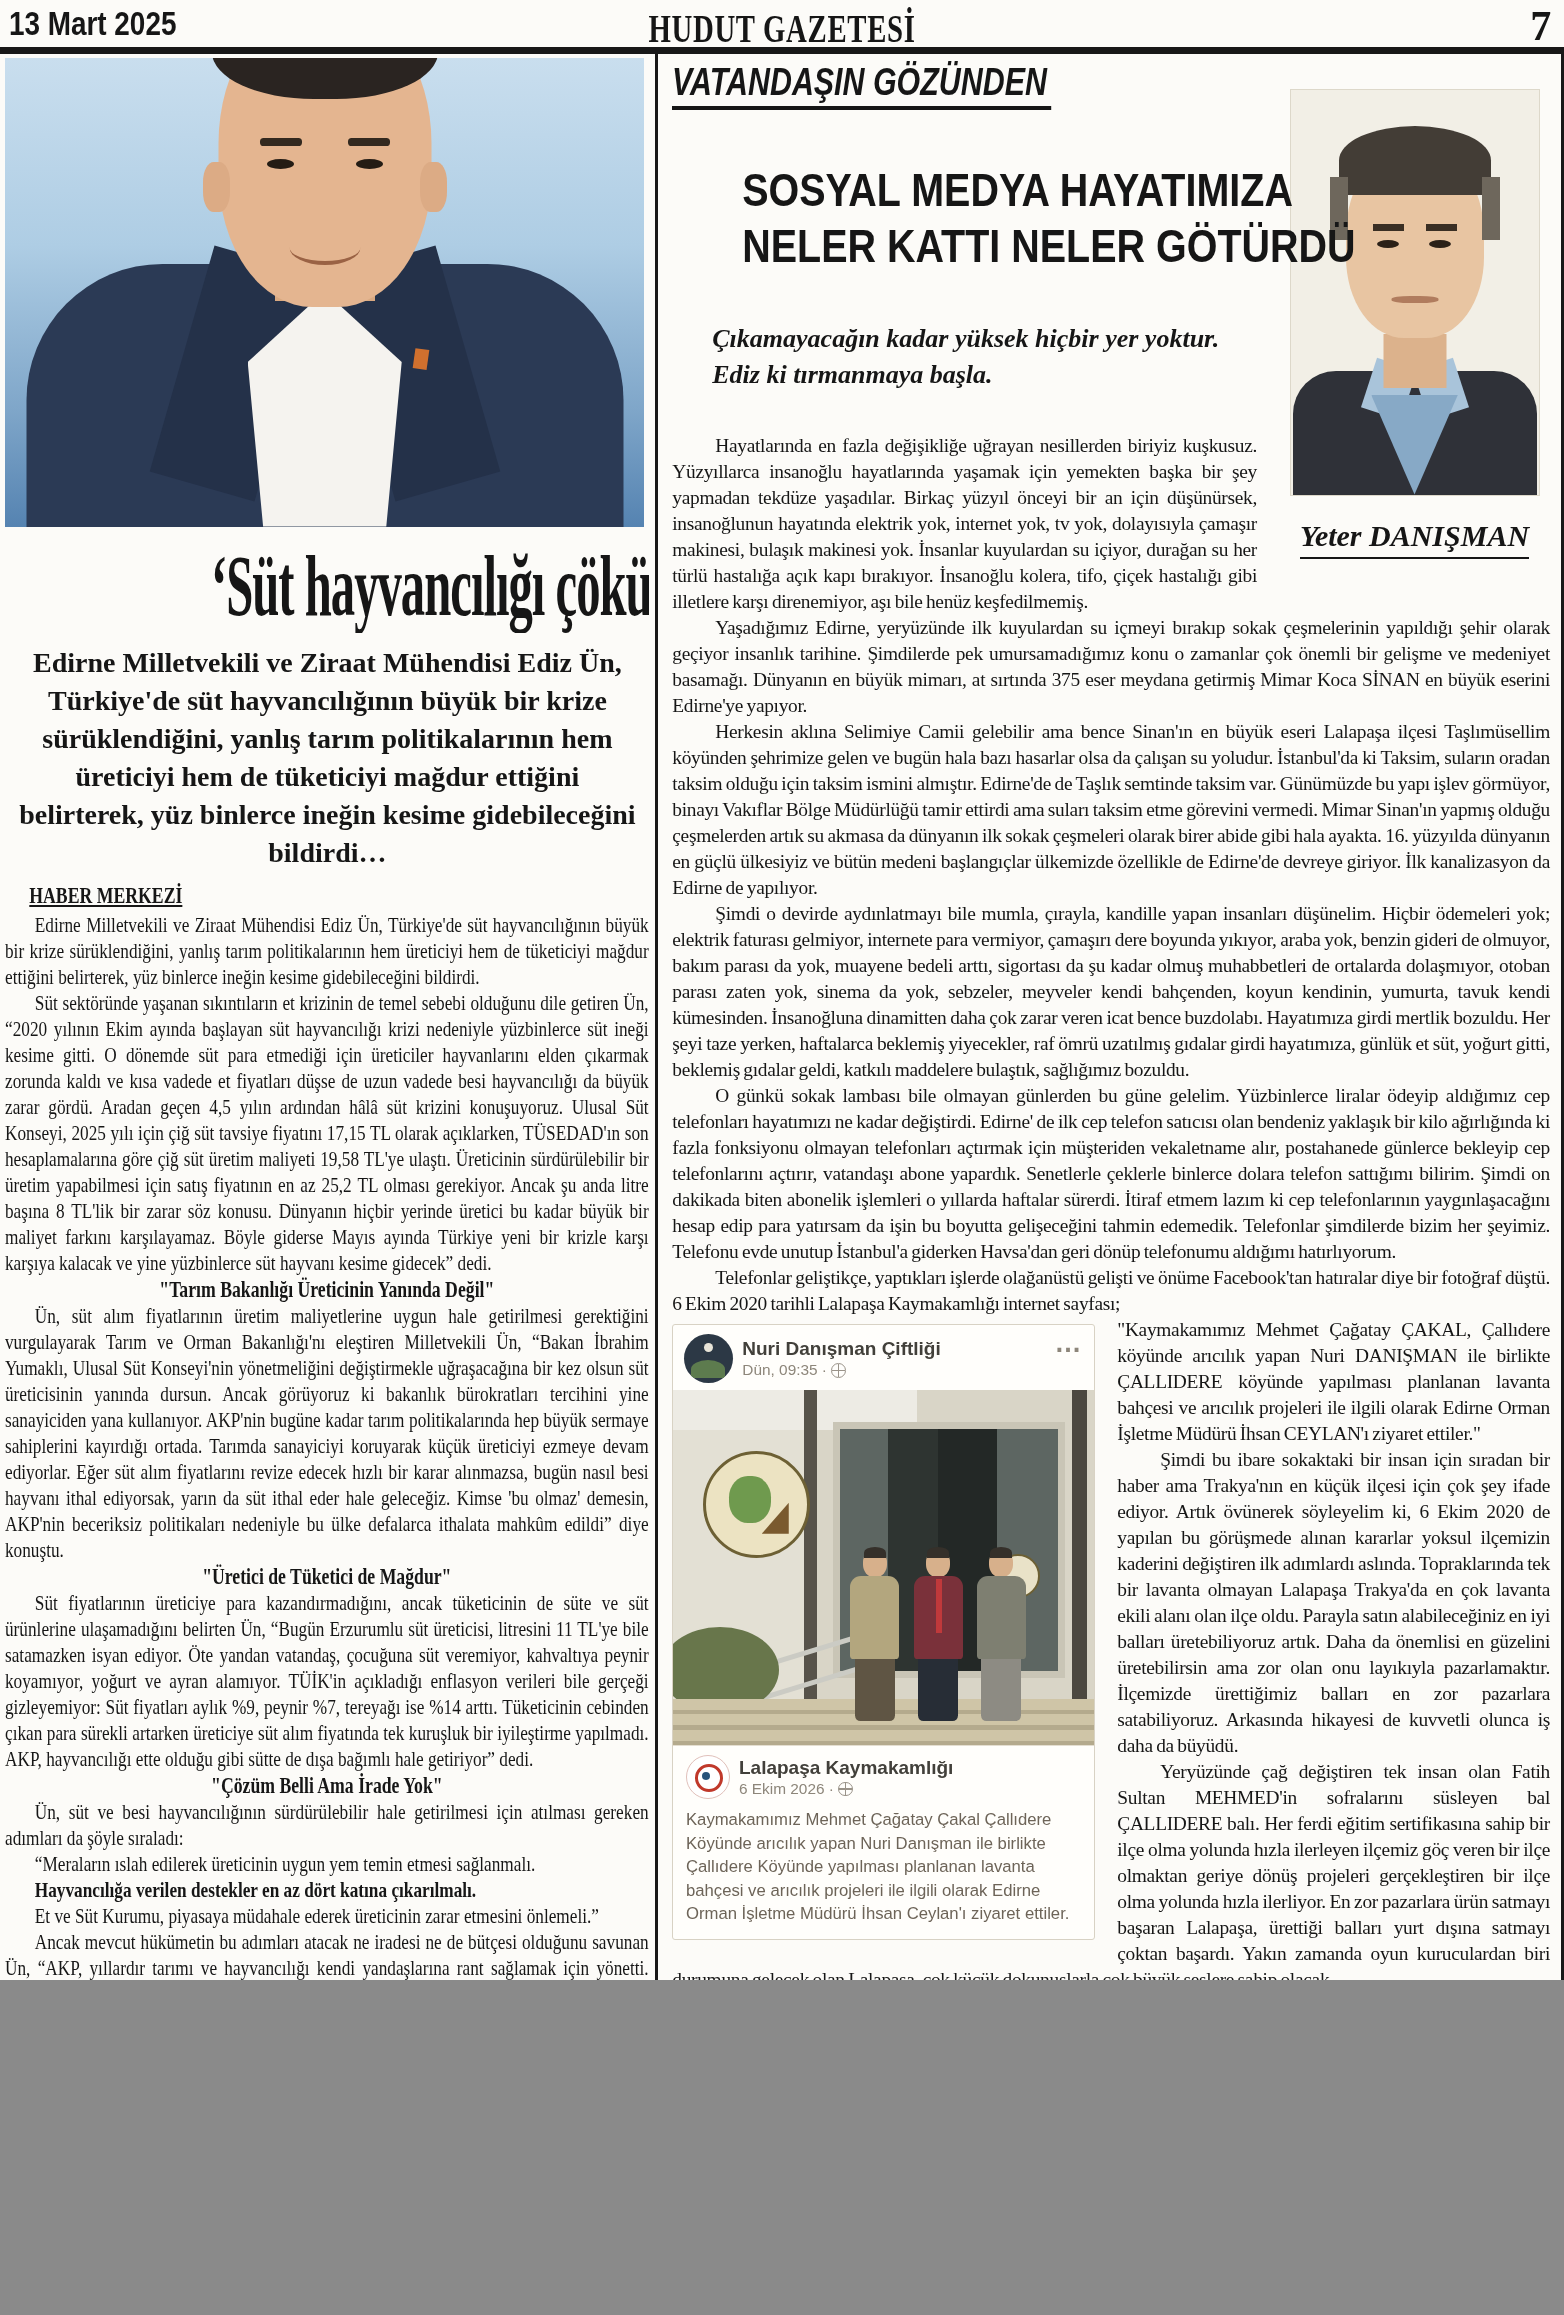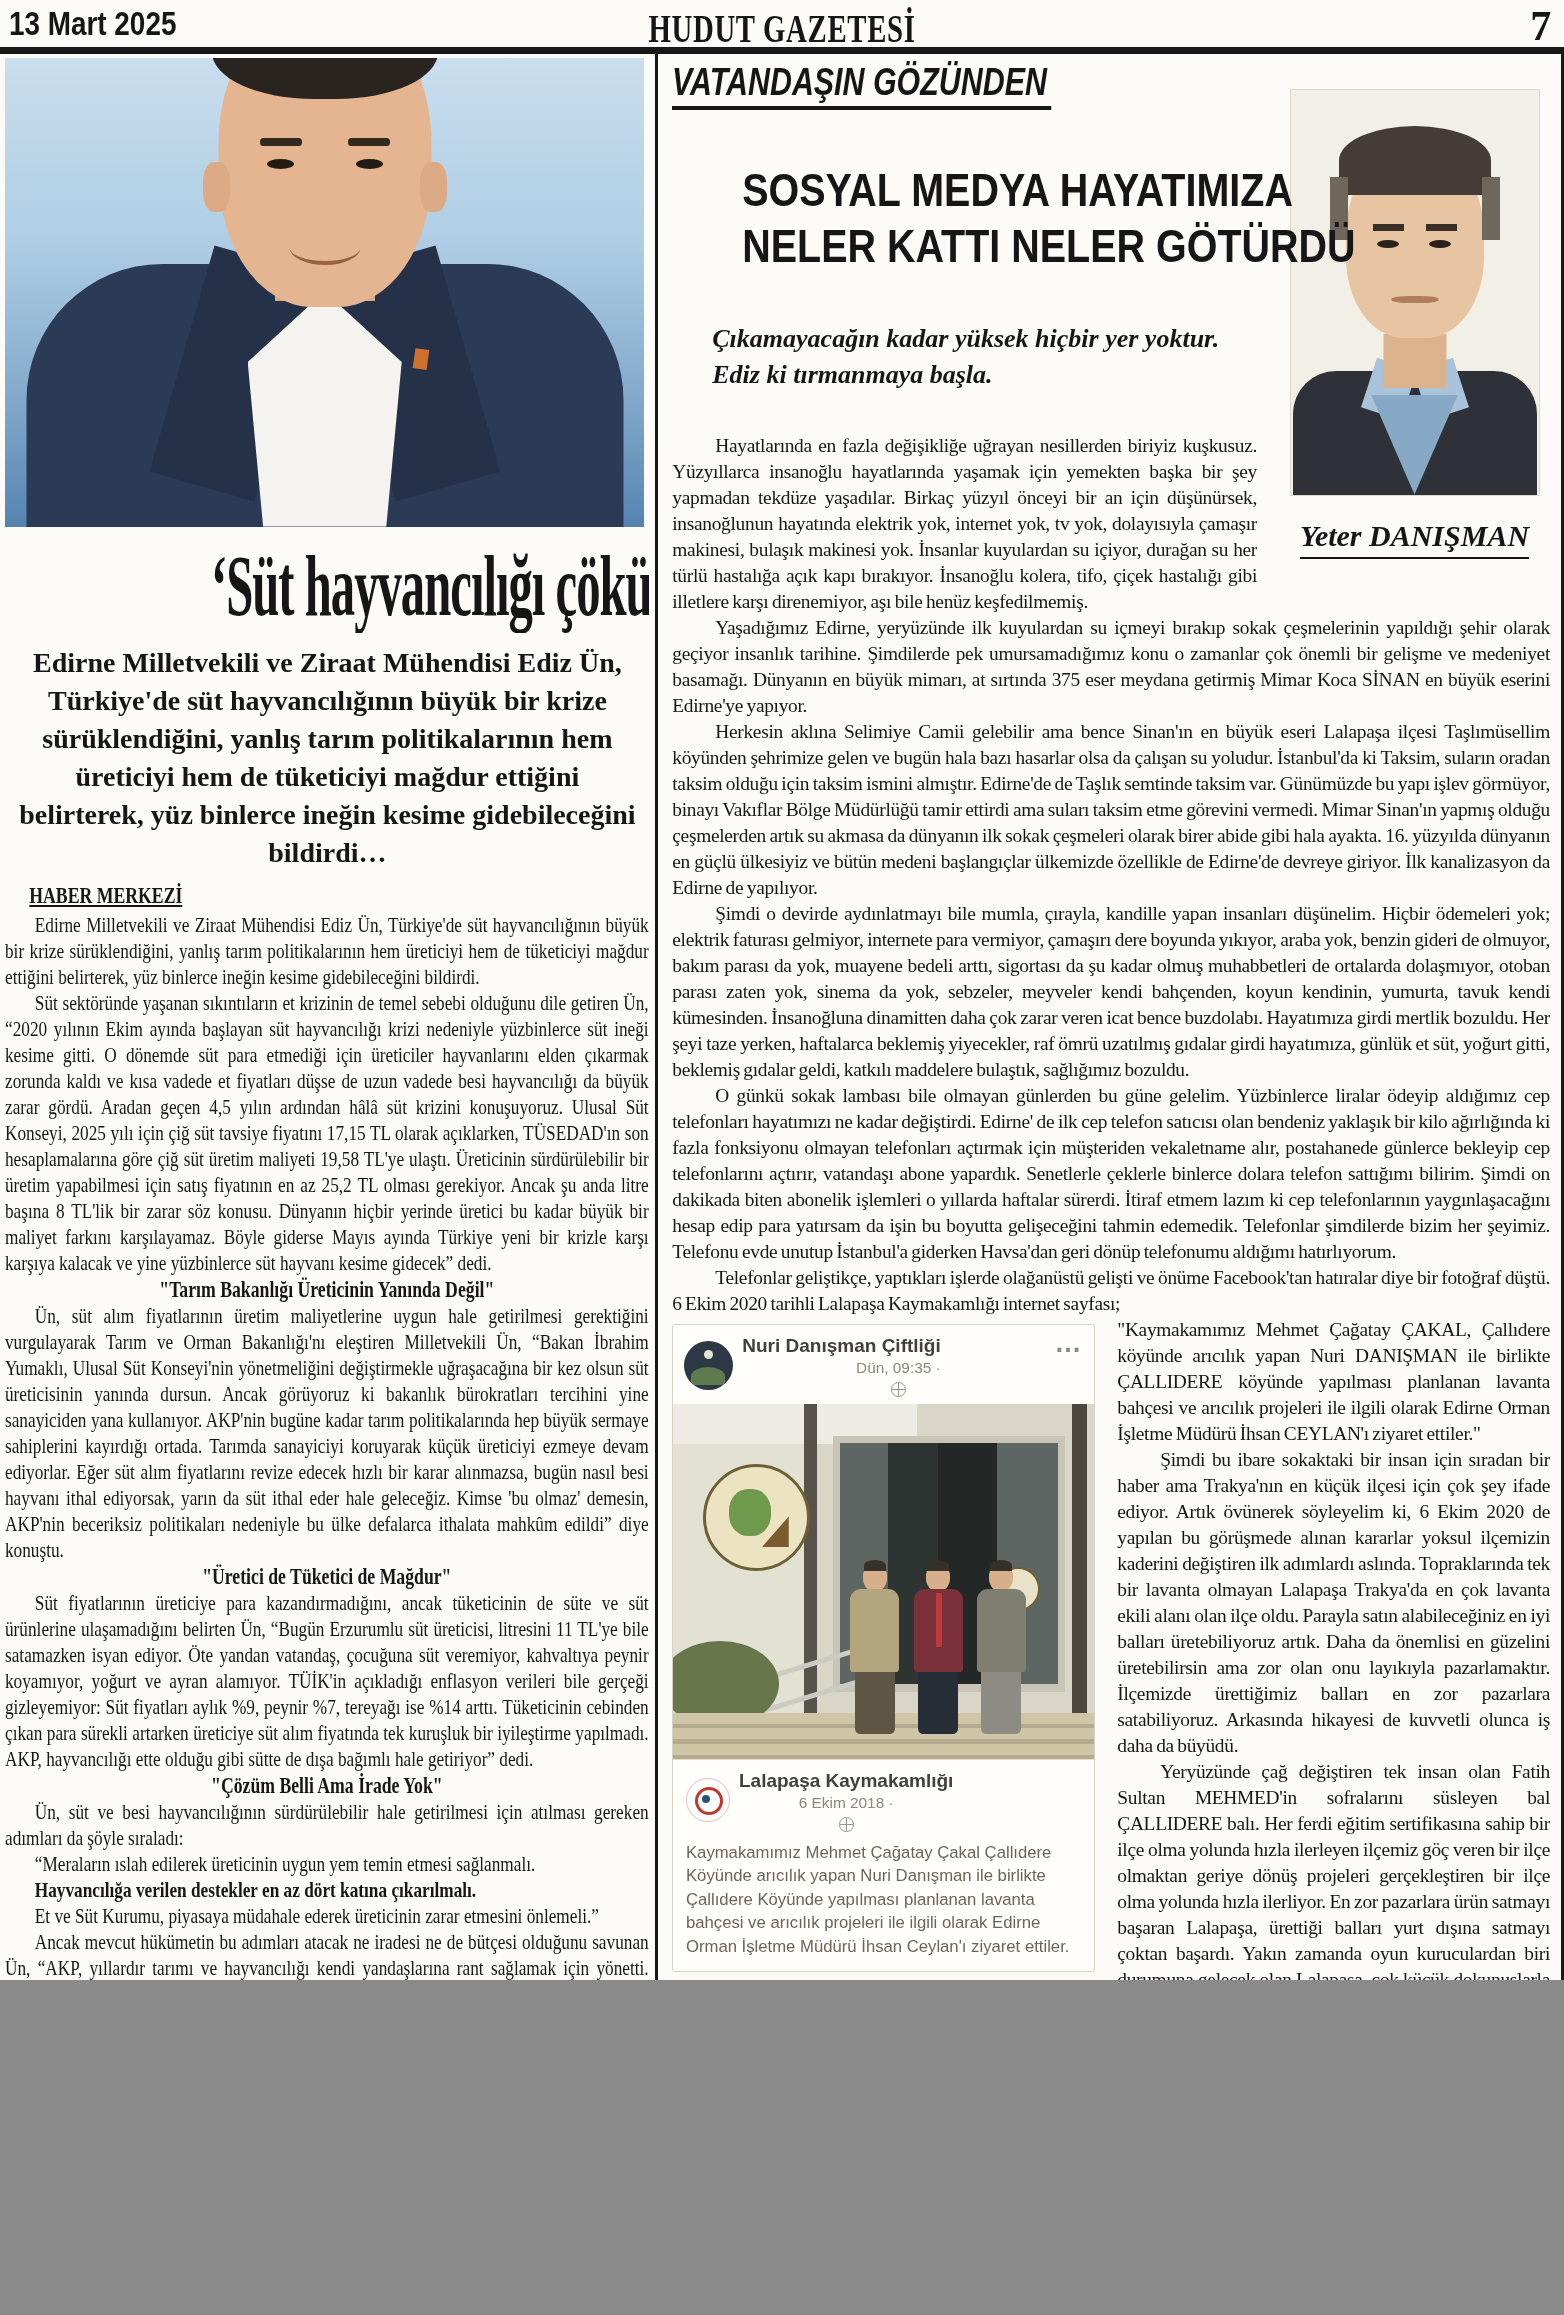--- a/index.html
+++ b/index.html
@@ -98,21 +98,21 @@
 
   
   .fb-embed{float:left;width:421px;margin:7.2px 22px 9px 0;border:1.8px solid #d8d2c4;border-radius:3px;
       background:#fffefb;overflow:hidden;font-family:"Liberation Sans",sans-serif;}
   .fb-header{display:flex;align-items:center;padding:9px 11px 7.2px;}
   .fb-avatar{width:49px;height:49px;border-radius:50%;background:#2c3845;position:relative;overflow:hidden;flex:none;}
   .fb-avatar i{position:absolute;bottom:5.4px;left:7.2px;width:34px;height:18px;background:#5d7b4e;border-radius:50% 50% 0 0;}
   .fb-avatar b{position:absolute;top:9px;left:20px;width:9px;height:9px;background:#e8e4d8;border-radius:50%;}
   .fb-head-text{margin-left:9px;flex:1;}
   .fb-page-name{font-weight:bold;font-size:19px;color:#42403a;line-height:23.5px;}
-  .fb-time{font-size:15.4px;color:#8d867a;line-height:20px;display:flex;align-items:center;gap:4.5px;flex-direction:column;}
+  .fb-time{font-size:15.4px;color:#8d867a;line-height:20px;display:flex;align-items:center;gap:4.5px;}
   .globe{display:inline-block;width:12.7px;height:12.7px;border:1.4px solid #9a9389;border-radius:50%;
       background:linear-gradient(90deg,transparent 44%,#9a9389 44% 56%,transparent 56%),
                  linear-gradient(0deg,transparent 44%,#9a9389 44% 56%,transparent 56%);}
   .fb-more{color:#8d867a;font-size:27px;font-weight:bold;letter-spacing:1.8px;line-height:18px;align-self:flex-start;}
   .fb-photo{position:relative;width:100%;height:355px;background:#d9d5c7;overflow:hidden;}
   .bp-sky{position:absolute;top:0;left:0;width:58%;height:40px;background:#edebe4;}
   .bp-wallL{position:absolute;top:0;left:0;width:31%;height:100%;background:#e3e0d4;}
   .bp-pil1{position:absolute;top:0;left:31%;width:13.6px;height:100%;background:#57534a;}
   .bp-pil2{position:absolute;top:0;right:7.2px;width:15.4px;height:100%;background:#4c4840;}
   .bp-frame{position:absolute;top:9%;left:38%;right:7%;height:72%;background:#c9c5b6;}
@@ -307,21 +307,21 @@
 
           <div class="fb-shared">
             <div class="fb-shared-header">
               <div class="gov-logo">
                   <i></i>
                   <b></b>
                 </div>
               <div>
                 <div class="fb-page-name">Lalapaşa Kaymakamlığı</div>
                 <div class="fb-time">
-                  <span>6 Ekim 2018 ·</span>
+                  <span>6 Ekim 2026 ·</span>
                   <span class="globe"></span>
                 </div>
               </div>
             </div>
             <div class="fb-caption">Kaymakamımız Mehmet Çağatay Çakal Çallıdere Köyünde arıcılık yapan Nuri Danışman ile birlikte Çallıdere Köyünde yapılması planlanan lavanta bahçesi ve arıcılık projeleri ile ilgili olarak Edirne Orman İşletme Müdürü İhsan Ceylan'ı ziyaret ettiler.</div>
           </div>
         </div>
 
         <p class="noind">"Kaymakamımız Mehmet Çağatay ÇAKAL, Çallıdere köyünde arıcılık yapan Nuri DANIŞMAN ile birlikte ÇALLIDERE köyünde yapılması planlanan lavanta bahçesi ve arıcılık projeleri ile ilgili olarak Edirne Orman İşletme Müdürü İhsan CEYLAN'ı ziyaret ettiler."</p>
         <p>Şimdi bu ibare sokaktaki bir insan için sıradan bir haber ama Trakya'nın en küçük ilçesi için çok şey ifade ediyor. Artık övünerek söyleyelim ki, 6 Ekim 2020 de yapılan bu görüşmede alınan kararlar yoksul ilçemizin kaderini değiştiren ilk adımlardı aslında. Topraklarında tek bir lavanta olmayan Lalapaşa Trakya'da en çok lavanta ekili alanı olan ilçe oldu. Parayla satın alabileceğiniz en iyi balları üretebiliyoruz artık. Daha da önemlisi en güzelini üretebilirsin ama zor olan onu layıkıyla pazarlamaktır. İlçemizde ürettiğimiz balları en zor pazarlara satabiliyoruz. Arkasında hikayesi de kuvvetli olunca iş daha da büyüdü.</p>

